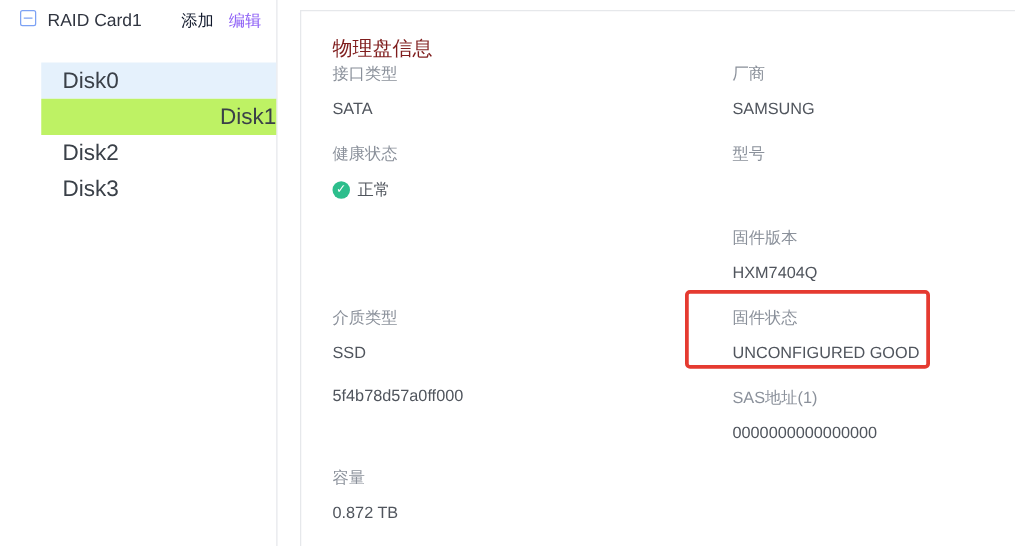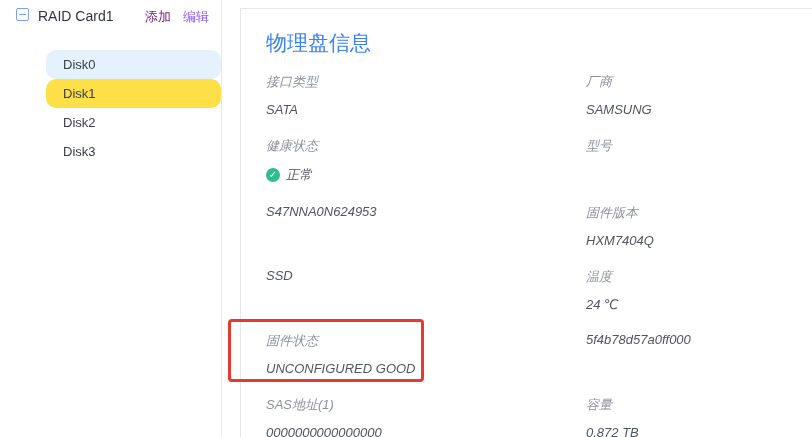--- a/index.html
+++ b/index.html
@@ -9,35 +9,35 @@
   
   .sidebar { position:absolute; left:0; top:0; width:222px; height:437px;
     background:#fff; border-right:1px solid #e6e8eb; }
   .tree-header { display:flex; align-items:flex-start; height:40px; margin-top:8px;
     padding:0 12px 0 16px; }
   .collapse-icon { width:13px; height:13px; border:1px solid #7da2f4; border-radius:2px;
     display:inline-flex; align-items:center; justify-content:center; margin-right:9px;
     cursor:pointer; flex:0 0 auto; }
   .collapse-icon::after { content:""; display:block; width:7px; height:1px; background:#7da2f4; }
   .tree-label { flex:1; font-size:14px; color:#303540; white-space:nowrap; }
-  .tree-action-add { font-size:13px; color:#701a75; margin-right:12px; cursor:pointer; }
+  .tree-action-add { font-size:13px; color:#0f172a; margin-right:12px; cursor:pointer; }
   .tree-action-edit { font-size:13px; color:#8b5cf6; cursor:pointer; }
   .disk-list { margin-top:2px; }
-  .disk-item { margin-left:46px; height:29px; line-height:29px; padding-left:17px;
-    font-size:13px; color:#3a4048; cursor:pointer;border-radius:10px; }
+  .disk-item { margin-left:33px; height:29px; line-height:29px; padding-left:17px;
+    font-size:18px; color:#3a4048; cursor:pointer; }
   .disk-item.selected { background:#e5f1fc; }
-  .disk-item.hovered  { background:#fde047; }
+  .disk-item.hovered  { background:#bef264;text-align:right; }
 
   
   .main { position:absolute; left:240px; top:8px; width:572px; height:429px;
     background:#fff; border-top:1px solid #e6e8eb; border-left:1px solid #e6e8eb;
     padding:20px 0 0 25px; }
-  .page-title { font-size:21px; color:#3b82f6; margin-bottom:16px; }
+  .page-title { font-size:16px; color:#7f1d1d; }
   .fields { display:grid; grid-template-columns:320px 1fr; row-gap:20px; }
-  .field { position:relative;font-style:italic; }
+  .field { position:relative; }
   .field .label { font-size:13px; color:#8b919b; margin-bottom:11px; }
   .field .value { font-size:13px; color:#50555d; display:flex; align-items:center; }
   .check-icon { width:14px; height:14px; border-radius:50%; background:#2cbe8c;
     color:#fff; font-size:10px; line-height:14px; text-align:center;
     display:inline-block; margin-right:6px; flex:0 0 auto; }
 
   
   .red-box { position:absolute; left:-38px; top:-13px; width:196px; height:63px;
     border:3px solid #e53a30; border-radius:4px; pointer-events:none; }
 </style>
@@ -80,36 +80,32 @@
         <span class="check-icon">✓</span>
         <span>正常</span>
       </div>
     </div>
 
     <div class="field">
       <div class="label">型号</div>
     </div>
 
     <div class="field">
-      <div class="value">S47NNA0N624953</div>
     </div>
 
     <div class="field">
       <div class="label">固件版本</div>
       <div class="value">HXM7404Q</div>
     </div>
 
     <div class="field">
+      <div class="label">介质类型</div>
       <div class="value">SSD</div>
     </div>
 
-    <div class="field">
-      <div class="label">温度</div>
-      <div class="value">24 ℃</div>
-    </div>
 
     <div class="field">
       <div class="red-box"></div>
       <div class="label">固件状态</div>
       <div class="value">UNCONFIGURED GOOD</div>
     </div>
 
     <div class="field">
       <div class="value">5f4b78d57a0ff000</div>
     </div>

